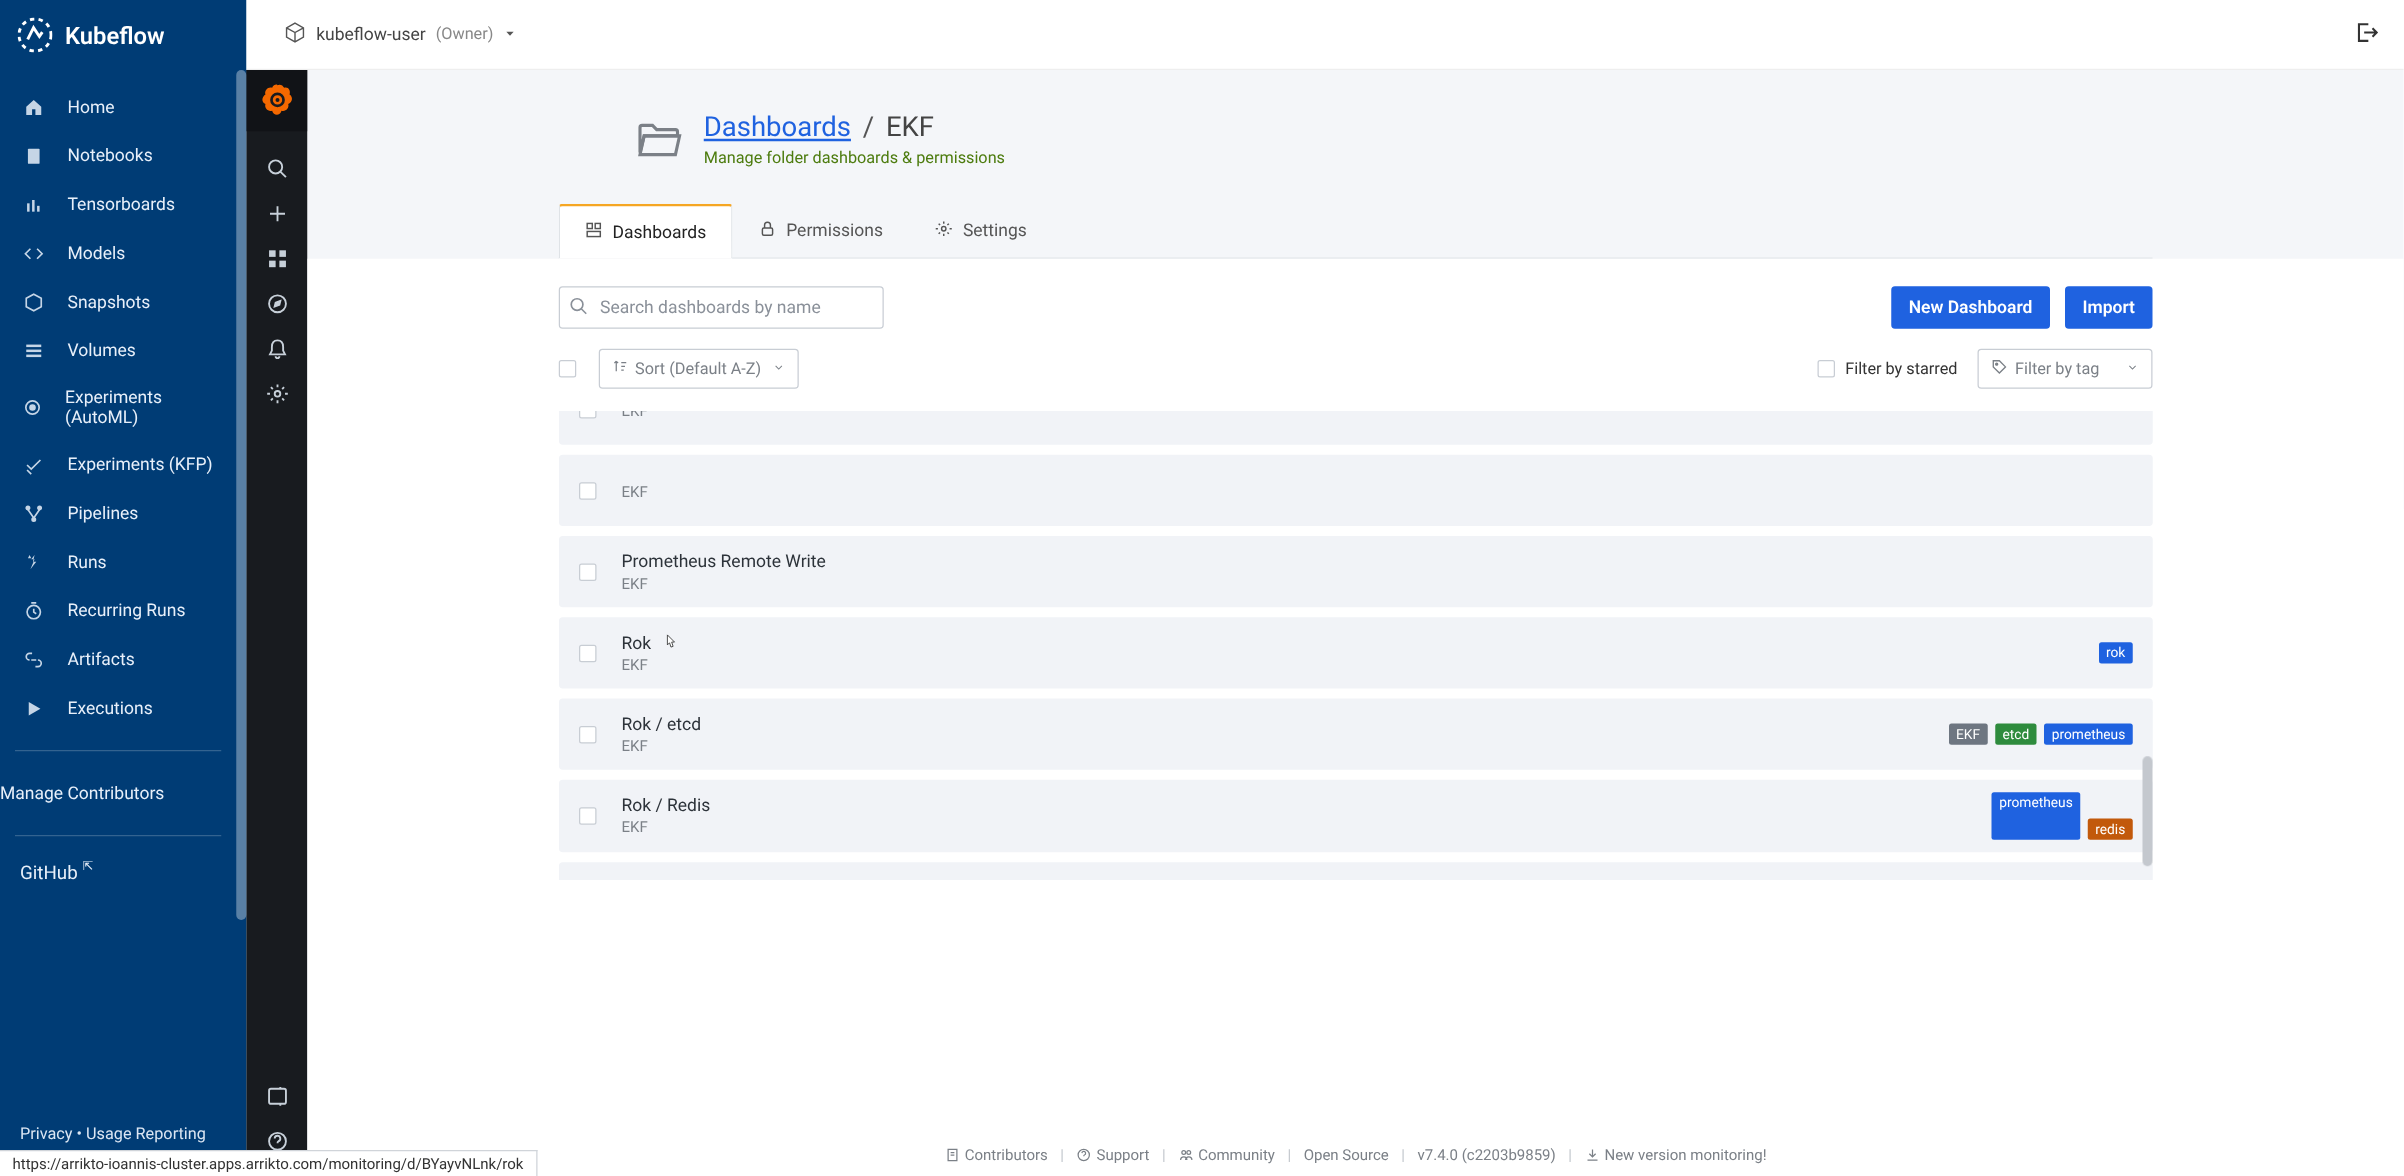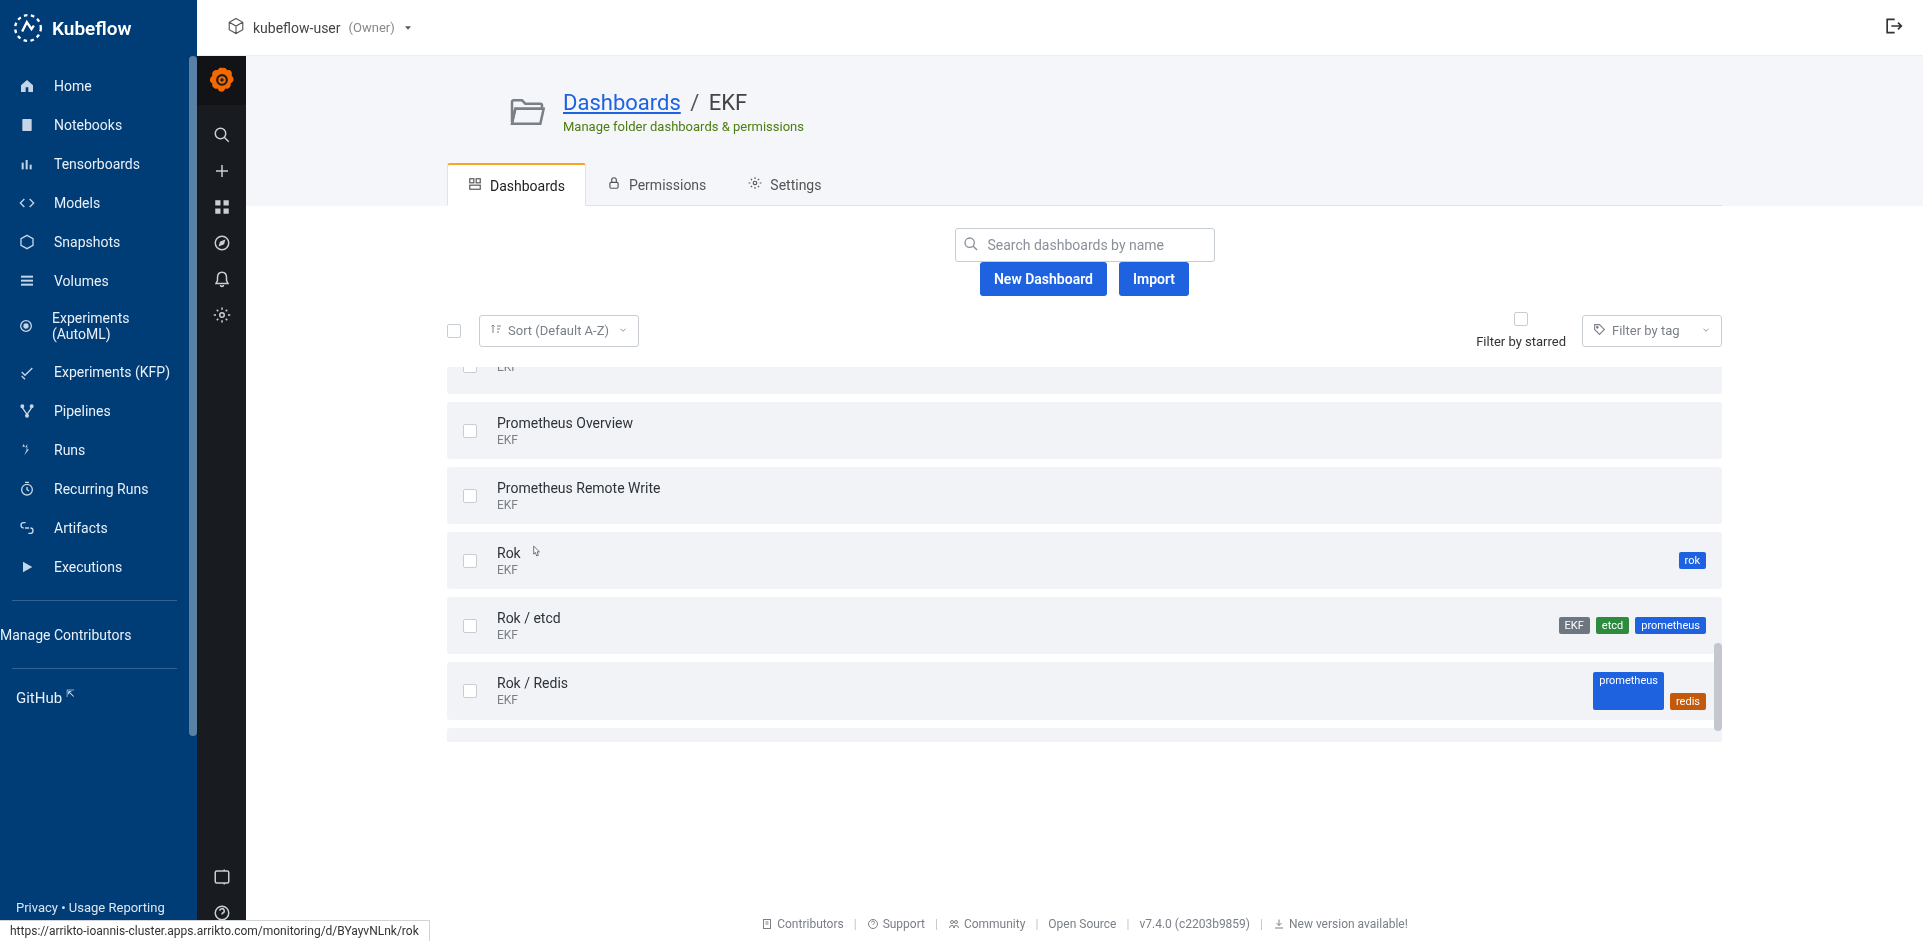--- a/index.html
+++ b/index.html
@@ -40,34 +40,34 @@
     .breadcrumb { font-size: 22px; color: #1f62e0; }
     .breadcrumb a { color: #1f62e0; text-decoration: underline; }
     .breadcrumb .sep { color: #555; margin: 0 4px; }
     .breadcrumb .cur { color: #444; text-decoration: none; }
     .subtitle { font-size: 13px; color: #4d7c0f; margin-top: 4px; }
     .tabs { display: flex; border-bottom: 1px solid #dfe3e7; margin-top: 26px; width: 100%; max-width: 1275px; margin-left:auto; margin-right:auto; }
     .tab { display: flex; align-items: center; gap: 8px; padding: 12px 20px 11px; font-size: 14px; color: #555; cursor: pointer; border: 1px solid transparent; border-bottom: none; }
     .tab.active { background: #fff; border: 1px solid #dfe3e7; border-bottom: 1px solid #fff; border-radius: 3px 3px 0 0; position: relative; top: 1px; border-top: 2px solid #f5a623; color: #222; }
     .content-white { background: #fff; flex: 1; padding: 22px 0 0; overflow: hidden; display: flex; flex-direction: column; }
     .content-inner { width: 100%; max-width: 1275px; margin: 0 auto; padding: 0 0 18px; flex: 1; display: flex; flex-direction: column; }
-    .toolbar1 { display: flex; align-items: center; justify-content: space-between; flex-direction: column; }
+    .toolbar1 { display: flex; align-items: center; justify-content: space-between; }
     .search-wrap { position: relative; }
     .search-input { width: 260px; height: 34px; border: 1px solid #c8cdd4; border-radius: 3px; padding: 0 10px 0 32px; font-size: 14px; color: #555; }
     .search-input::placeholder { color: #8a9099; }
     .search-icon-in { position: absolute; left: 8px; top: 8px; color: #8a9099; }
     .btn-group { display: flex; gap: 12px; }
     .btn-primary { background: #1f62e0; color: #fff; border: none; height: 34px; padding: 0 14px; border-radius: 3px; font-size: 14px; font-weight: 600; cursor: pointer; }
     .toolbar2 { display: flex; align-items: center; justify-content: space-between; margin-top: 16px; }
     .left-tools { display: flex; align-items: center; gap: 18px; }
     .checkbox { width: 14px; height: 14px; border: 1px solid #c8cdd4; border-radius: 2px; background: #fff; display: inline-block; }
     .select-like { display: flex; align-items: center; gap: 8px; border: 1px solid #c8cdd4; border-radius: 3px; height: 32px; padding: 0 10px; font-size: 13px; color: #7b8087; cursor: pointer; min-width: 160px; justify-content: space-between; }
     .select-like .lead { display: flex; align-items: center; gap: 6px; }
     .right-tools { display: flex; align-items: center; gap: 16px; }
-    .check-row { display: flex; align-items: center; gap: 8px; font-size: 13px; color: #333; flex-direction: column; }
+    .check-row { display: flex; align-items: center; gap: 8px; font-size: 13px; color: #333; }
     .tag-filter { display: flex; align-items: center; justify-content: space-between; gap: 8px; border: 1px solid #c8cdd4; border-radius: 3px; height: 32px; padding: 0 10px; font-size: 13px; color: #7b8087; min-width: 140px; cursor: pointer; }
     .list-wrap { margin-top: 18px; overflow: hidden; position: relative; flex: 1; }
     .dashboard-list { overflow-y: auto; max-height: 375px; position: relative; }
     .dash-item { display: flex; align-items: center; background: #f1f3f7; border-radius: 3px; margin-bottom: 8px; padding: 10px 16px; min-height: 57px; }
     .dash-item .cb { margin-right: 20px; }
     .dash-item .titles { flex: 1; }
     .dash-item .dname { font-size: 14px; color: #2d333a; display: flex; align-items: center; gap: 8px; }
     .dash-item .dfolder { font-size: 12px; color: #7b8087; margin-top: 2px; }
     .tags { display: flex; gap: 6px; }
     .tag { font-size: 11px; border-radius: 2px; padding: 2px 6px; color: #fff; }
@@ -405,21 +405,20 @@
               <div class="dash-item" style="margin-top:-30px;">
                 <span class="checkbox cb"></span>
                 <div class="titles">
                     <div class="dname"></div>
                     <div class="dfolder">EKF</div>
                   </div>
               </div>
               <div class="dash-item">
                 <span class="checkbox cb"></span>
                 <div class="titles">
-                    <div class="dname">Prometheus Overview</div>
                     <div class="dfolder">EKF</div>
                   </div>
               </div>
               <div class="dash-item">
                 <span class="checkbox cb"></span>
                 <div class="titles">
                     <div class="dname">Prometheus Remote Write</div>
                     <div class="dfolder">EKF</div>
                   </div>
               </div>
@@ -498,21 +497,21 @@
             </span>
           <span class="fsep">|</span>
           <span>Open Source</span>
           <span class="fsep">|</span>
           <span>v7.4.0 (c2203b9859)</span>
           <span class="fsep">|</span>
           <span class="flink">
               <svg width="12" height="12" viewBox="0 0 24 24" fill="none" stroke="#7b8087" stroke-width="2">
                 <path d="M12 3 V15 M7 10 L12 15 L17 10 M4 20 H20"></path>
               </svg>
-              <span>New version available!</span>
+              <span>New version monitoring!</span>
             </span>
         </div>
       </div>
     </div>
   </div>
 </div>
 
 <div class="statusbar-url">https://arrikto-ioannis-cluster.apps.arrikto.com/monitoring/d/BYayvNLnk/rok</div>
 
 </body></html>

